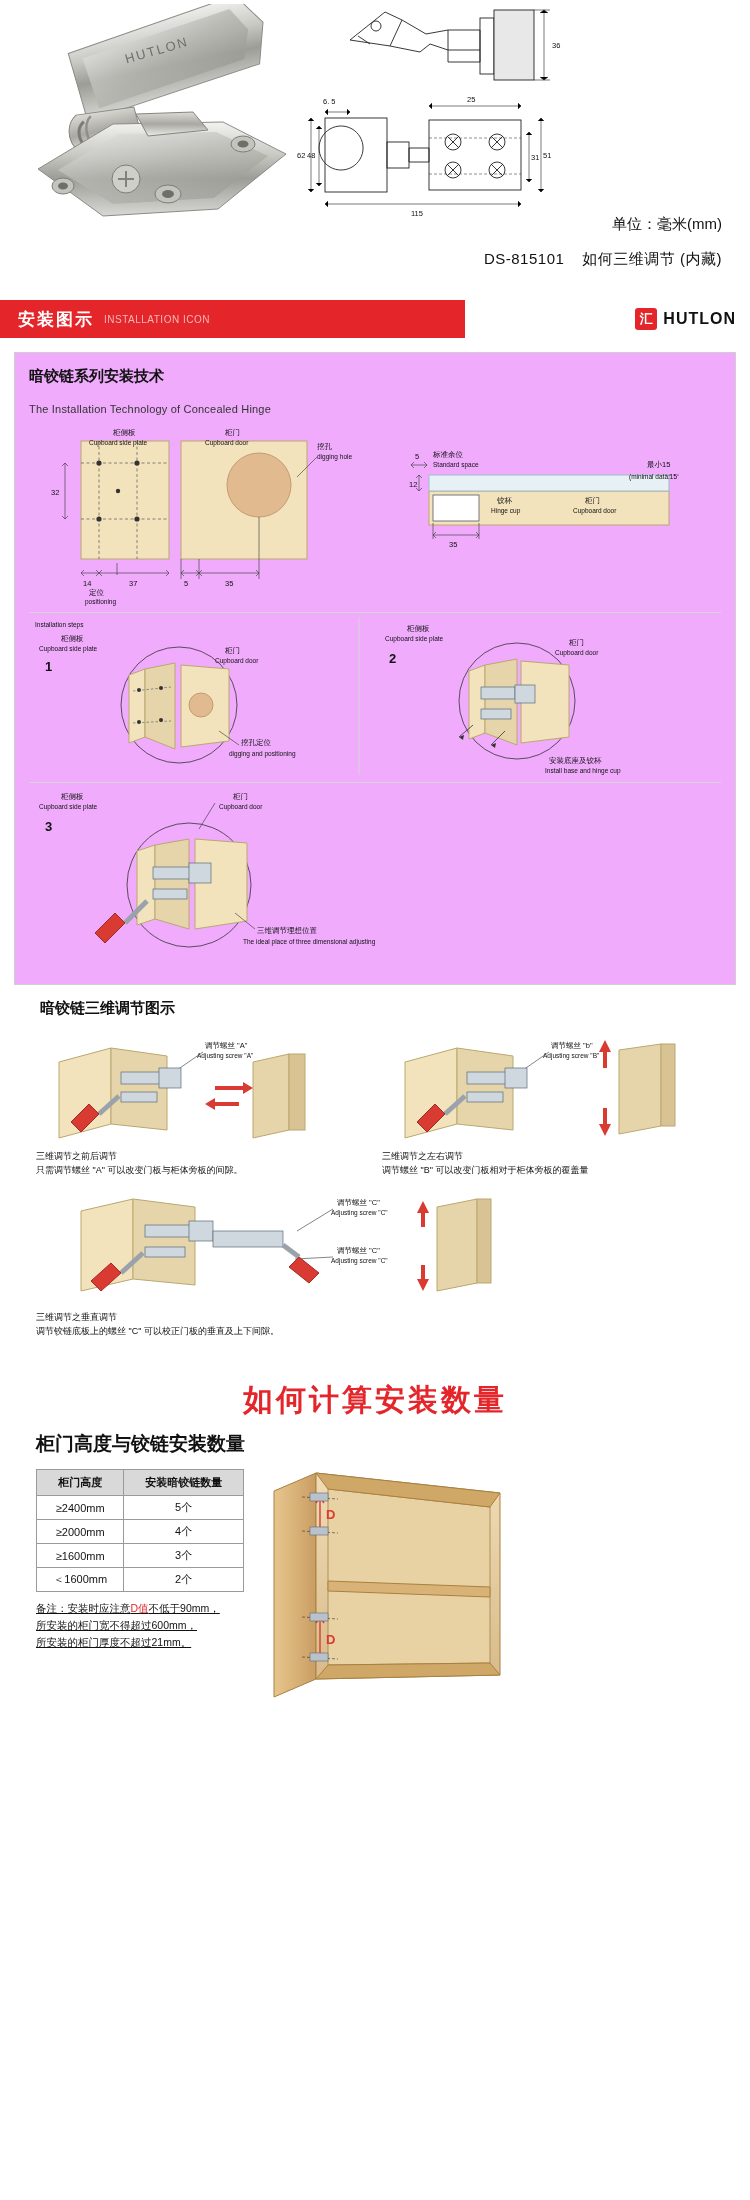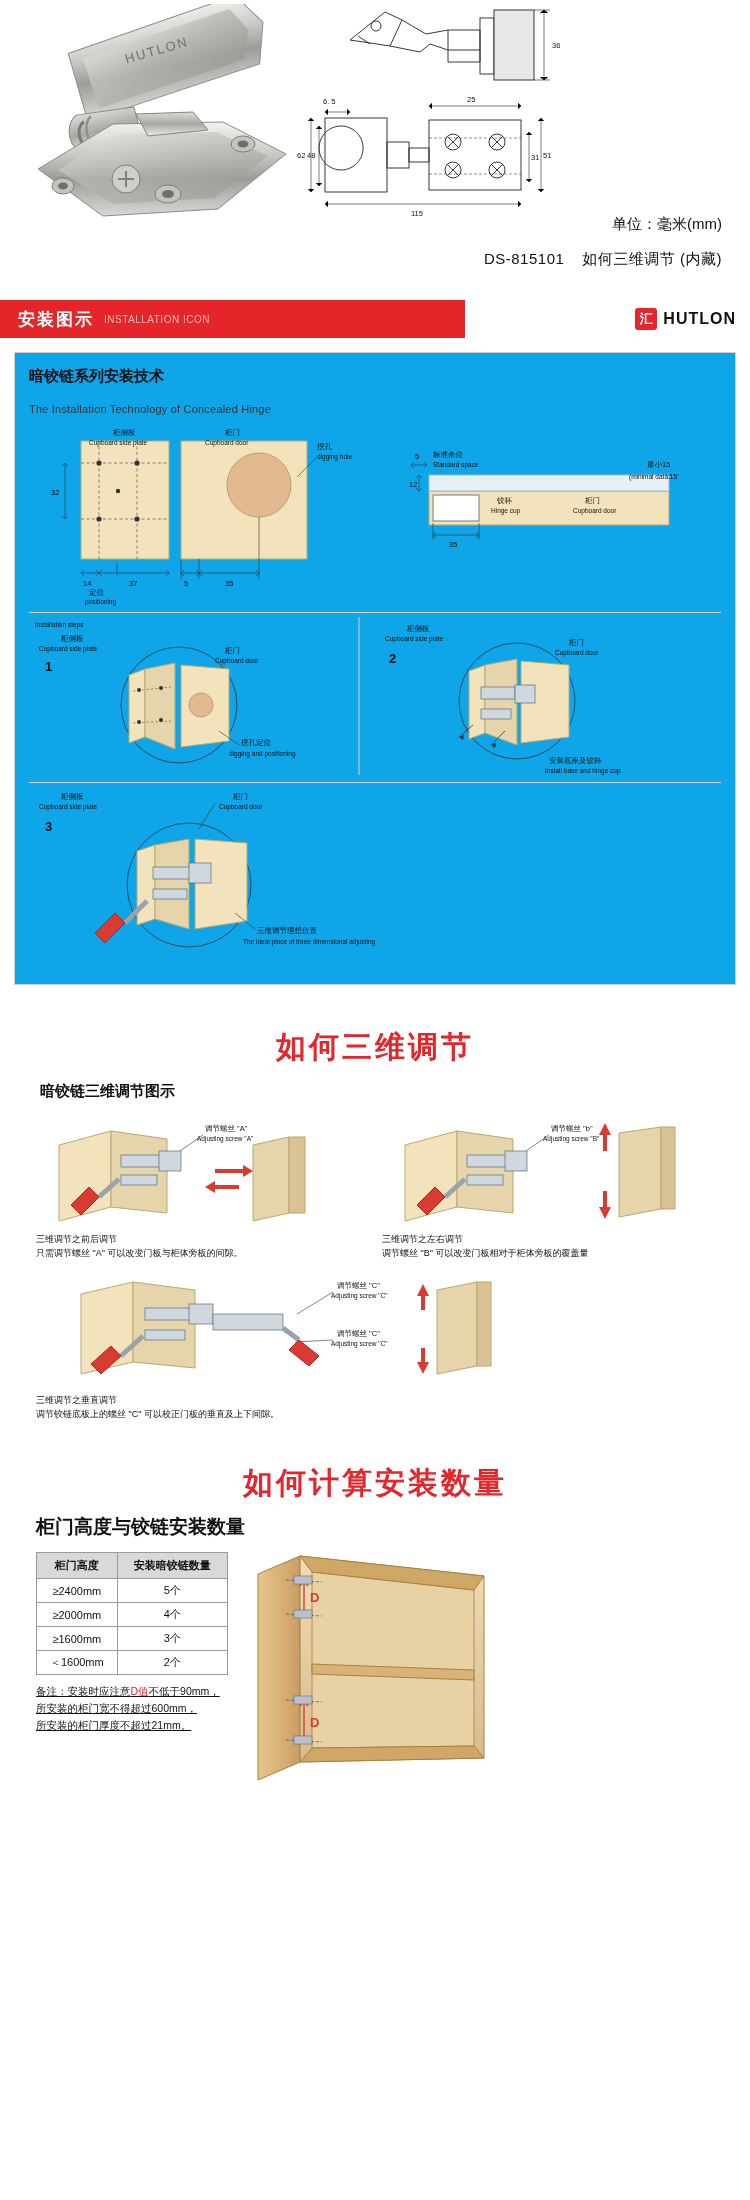--- a/index.html
+++ b/index.html
@@ -52,21 +52,21 @@
     color:#fff; font-size:13px; font-weight:bold; display:flex;
     align-items:center; justify-content:center;
   }
   .brand-name { font-size:16px; font-weight:bold; color:#111; letter-spacing:1px; }
 
   
   .install-box {
     margin:14px 14px 0 14px;
     border:1px solid #cfcfcf;
     padding:14px 14px 16px 14px;
-    background:#0ea5e9;
+    background:#f0abfc;
   }
   .install-title-cn { font-size:15px; font-weight:bold; color:#111; }
   .install-title-en { font-size:11px; color:#333; margin-top:17px; letter-spacing:0.2px;}
   .panel-d1 { position:relative; height:185px; margin-top:8px; }
   .divider { border-top:1px solid #d5d5d5; margin:4px 0 0 0; }
 
   .steps-row { position:relative; height:165px; }
   .step3-row { position:relative; height:185px; }
 
   
@@ -87,21 +87,21 @@
   .adjust-cell { width:50%; }
   .adjust-cap-t { font-size:9px; margin-top:2px; line-height:1.5; }
   .adjust-cap-b { font-size:9px; line-height:1.5; }
   .adjust-full { width:100%; margin-top:10px; }
 
   
   .qty-sec { padding:0 28px; position:relative; }
   .qty-title { font-size:19px; font-weight:bold; margin:6px 0 12px 8px; }
   .qty-wrap { display:flex; align-items:flex-start; gap:18px; }
   table.qty {
-    border-collapse:collapse; width:192px; margin-left:8px;
+    border-collapse:collapse; width:208px; margin-left:8px;
     font-size:11px;
   }
   table.qty th {
     background:#d9d9d9; border:1px solid #9a9a9a; padding:5px 4px;
     font-weight:bold; font-size:11px;
   }
   table.qty td {
     border:1px solid #9a9a9a; padding:4px 4px; text-align:center; background:#fff;
   }
   .qty-note { font-size:10.5px; margin:8px 0 0 8px; line-height:1.6;text-decoration:underline; }
@@ -416,21 +416,20 @@
           <path d="M118,118 L96,140" stroke="#9aa3ab" stroke-width="5"></path>
           <path d="M96,140 L76,160 L66,150 L86,130 Z" fill="#d93b33" stroke="#a32b24"></path>
         </g>
         <path d="M206,130 L226,146" stroke="#333" stroke-width="0.6"></path>
         <text class="lbl" x="228" y="150">三维调节理想位置</text>
         <text class="lbl-sm" x="214" y="161">The ideal place of three dimensional adjusting</text>
       </svg>
     </div>
   </div>
 
-  <div class="big-heading">如何三维调节</div>
 
   <div class="adjust-sec">
     <div class="adjust-title">暗铰链三维调节图示</div>
 
     <div class="adjust-grid">
 
       <div class="adjust-cell">
         <svg viewBox="0 0 330 118" width="100%" height="118">
           <text class="lbl" x="168" y="22">调节螺丝 "A"</text>
           <text class="lbl-sm" x="160" y="32">Adjusting screw "A"</text>

